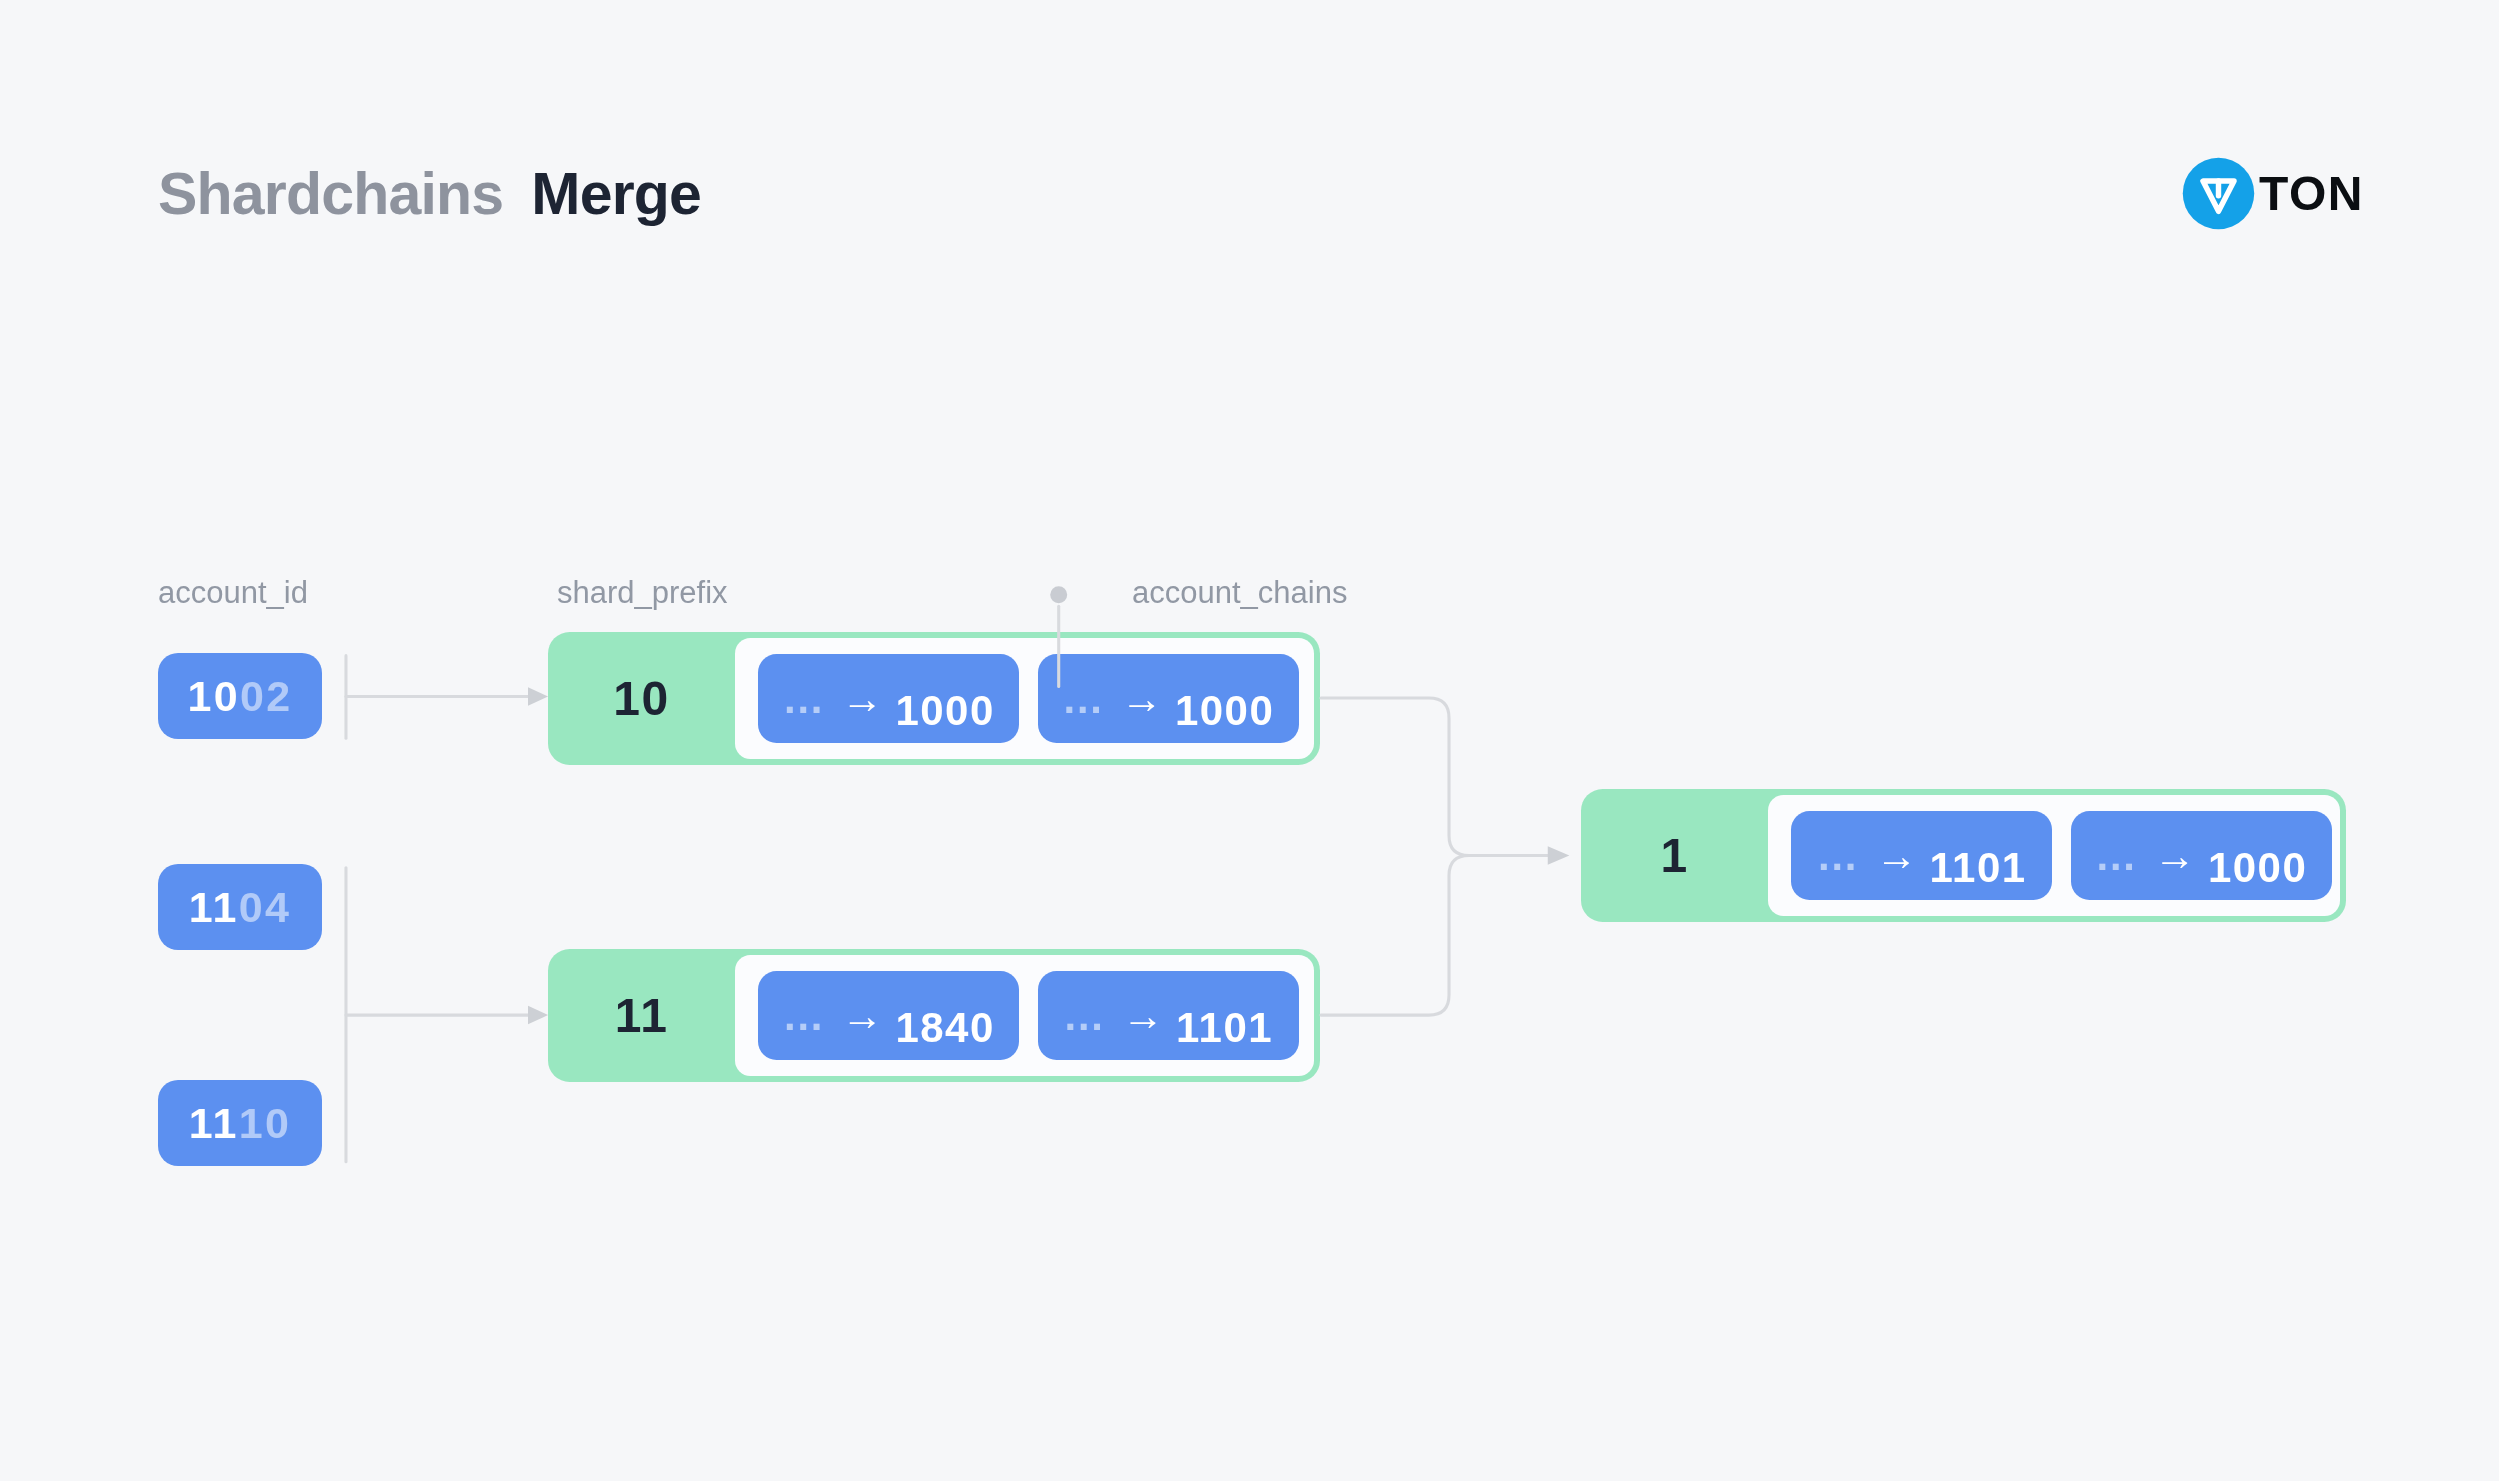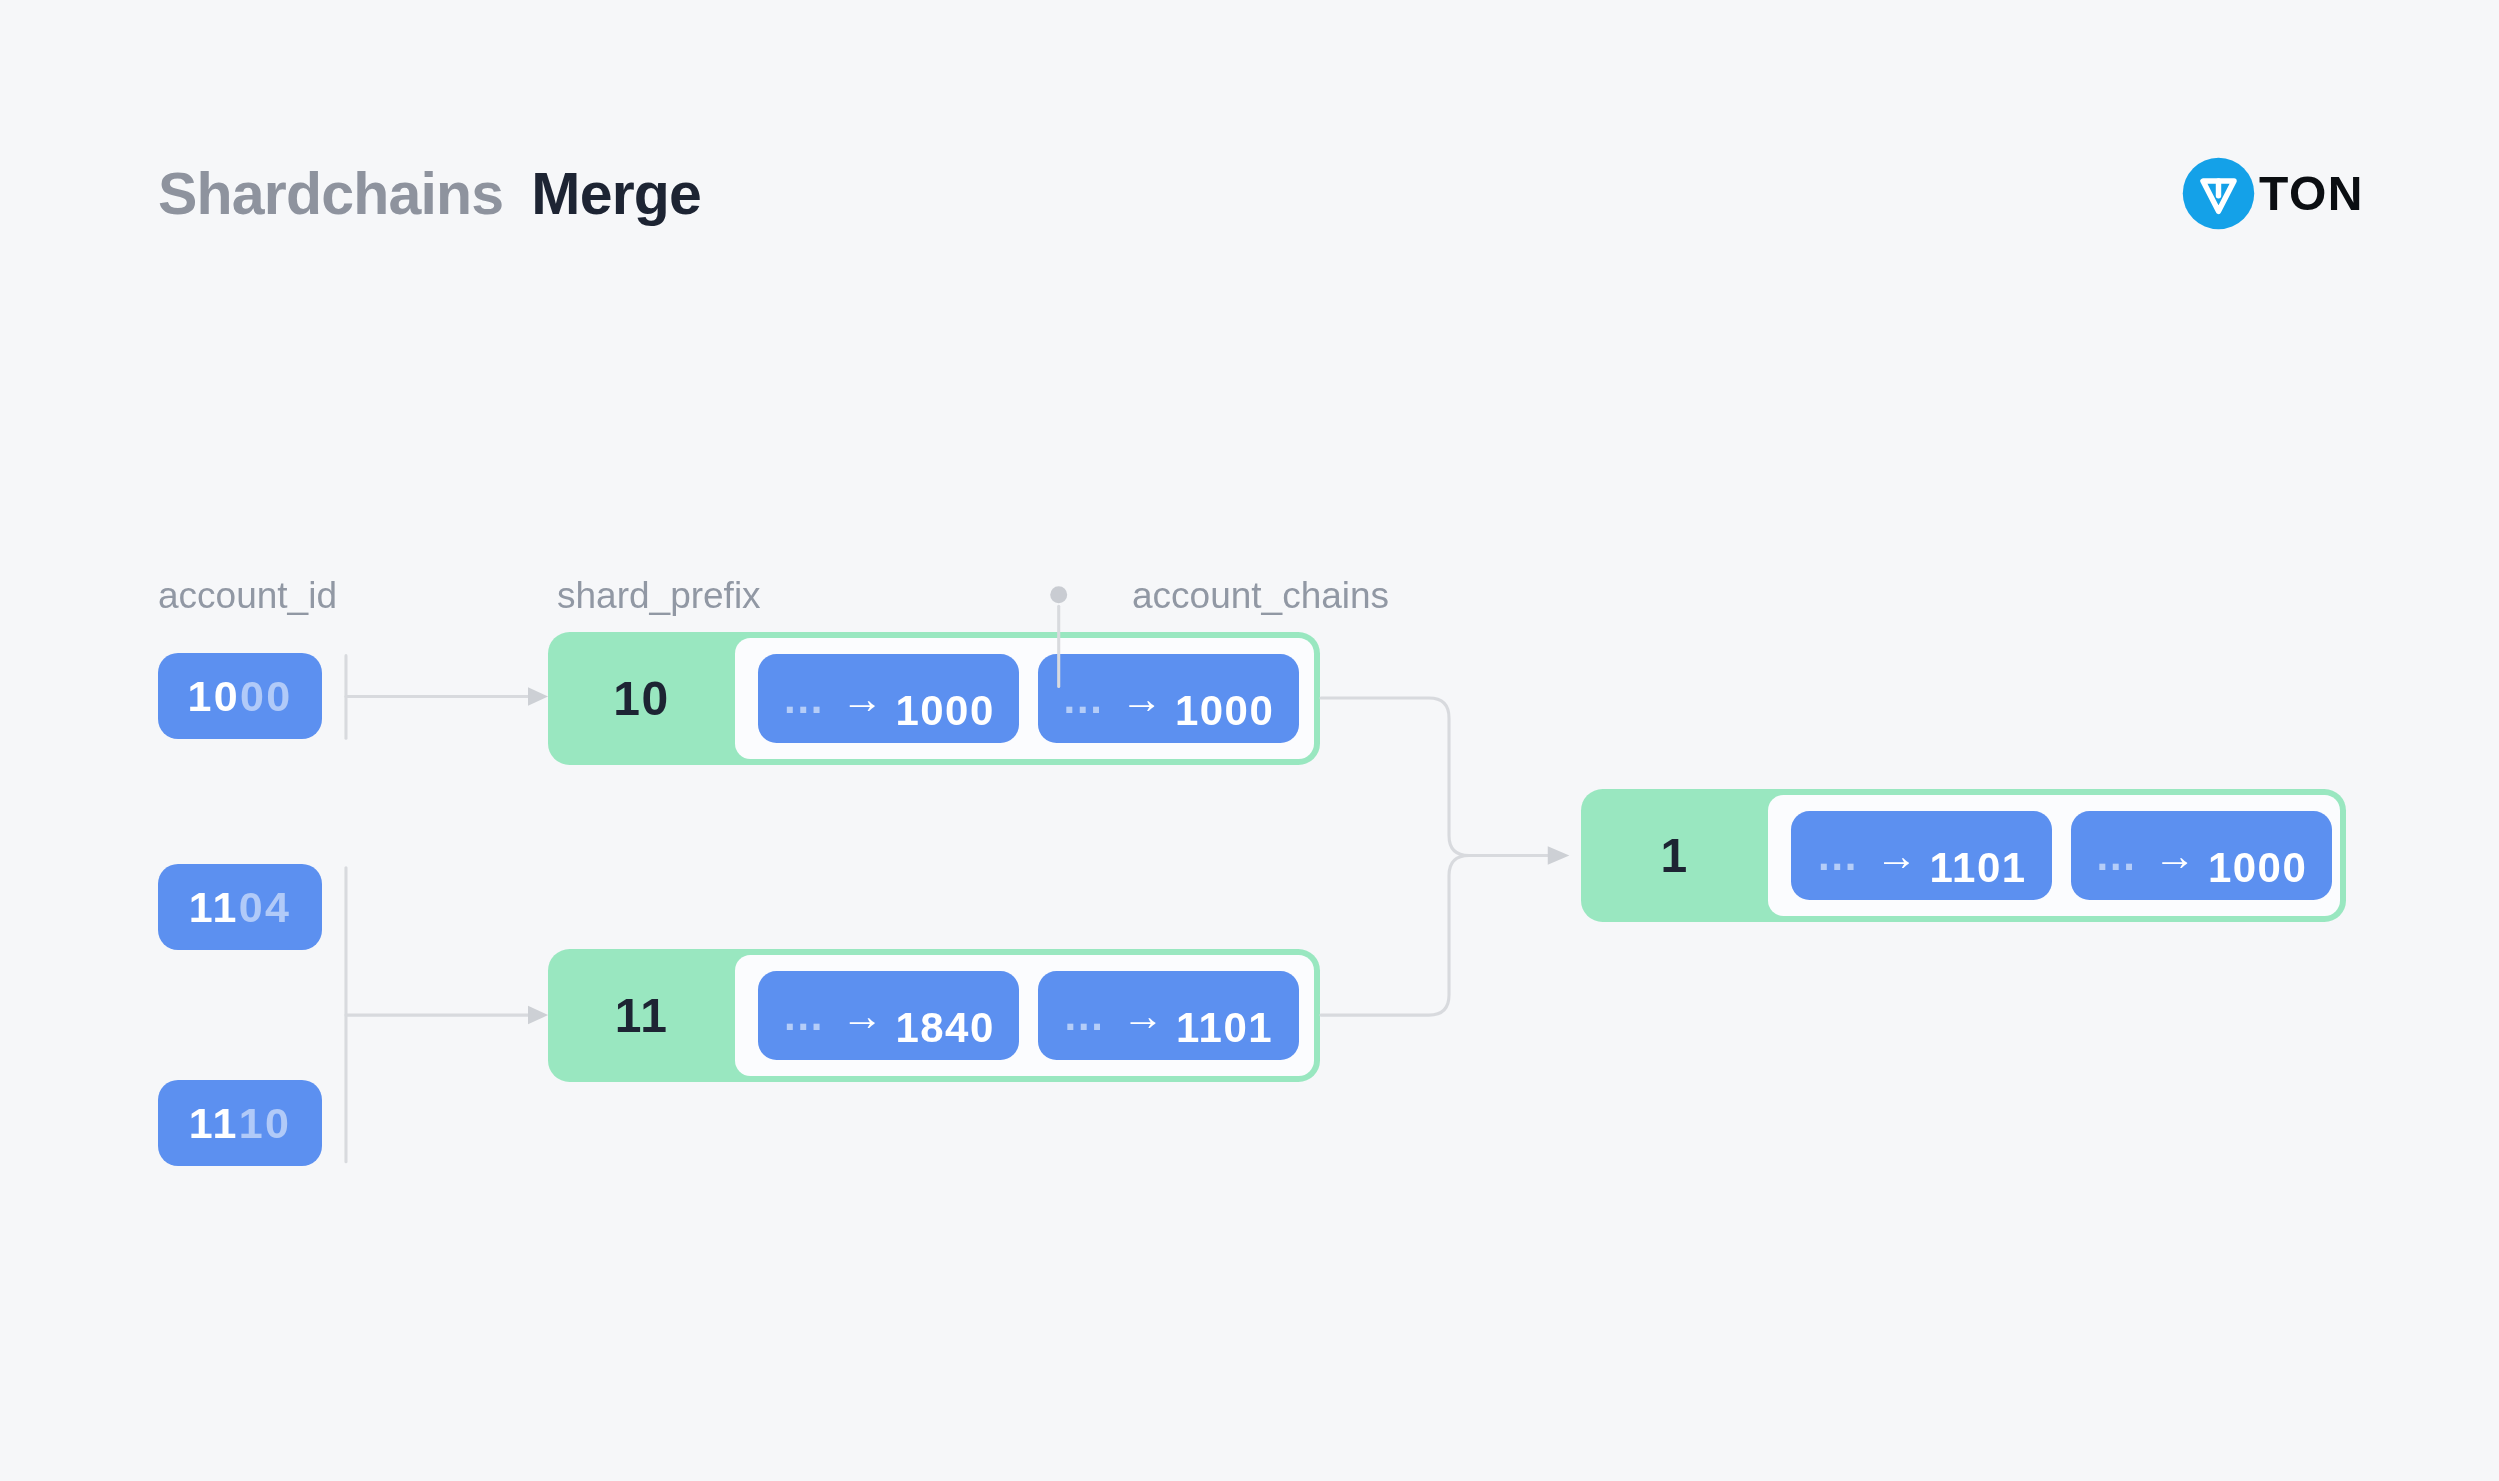--- a/index.html
+++ b/index.html
@@ -31,21 +31,21 @@
     display:flex;align-items:center;gap:4px;
   }
   .logo svg{display:block;}
   .logo .logo-text{
     font-size:48px;font-weight:800;letter-spacing:1.5px;color:var(--logotext);
   }
 
   
   .col-label{
     position:absolute;top:575px;
-    font-size:37px;font-weight:400;color:var(--label);
+    font-size:31px;font-weight:400;color:var(--label);
     white-space:nowrap;
   }
   .col-label.account-id{left:158px;}
   .col-label.shard-prefix{left:557px;}
   .col-label.account-chains{left:1132px;}
 
   
   .acct{
     position:absolute;left:158px;width:164px;height:86px;
     background:var(--blue);border-radius:20px;
@@ -107,21 +107,21 @@
     </svg>
     <span class="logo-text">TON</span>
   </div>
 
   <span class="col-label account-id">account_id</span>
   <span class="col-label shard-prefix">shard_prefix</span>
   <span class="col-label account-chains">account_chains</span>
 
   <div class="acct a1">
     <span class="prefix">10</span>
-      <span class="rest">00</span>
+      <span class="rest">02</span>
   </div>
   <div class="acct a2">
     <span class="prefix">11</span>
       <span class="rest">04</span>
   </div>
   <div class="acct a3">
     <span class="prefix">11</span>
       <span class="rest">10</span>
   </div>
 

